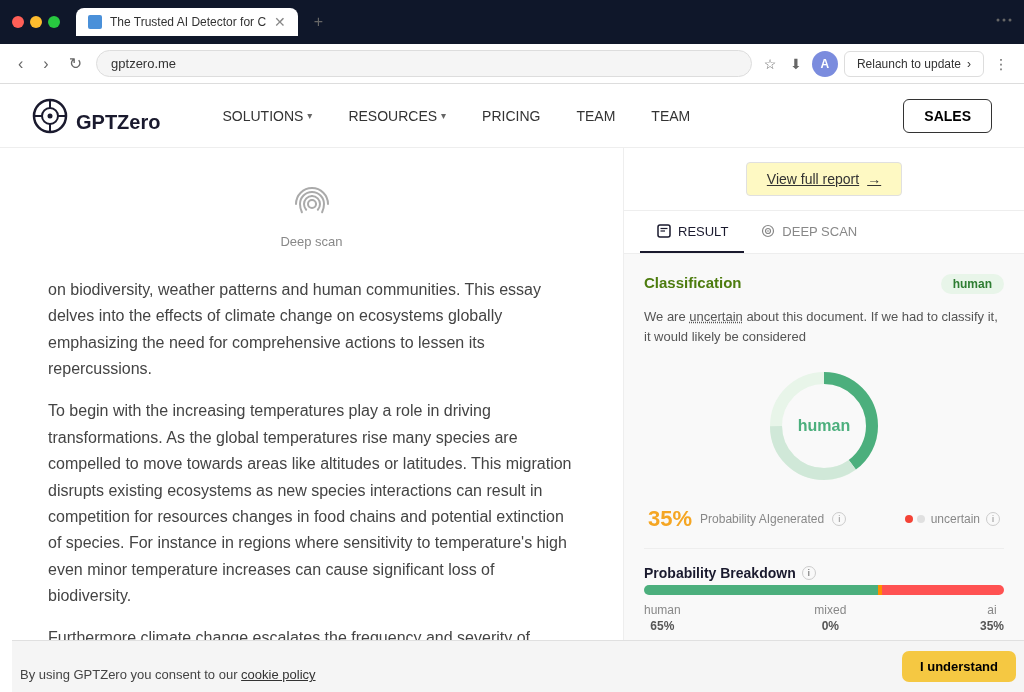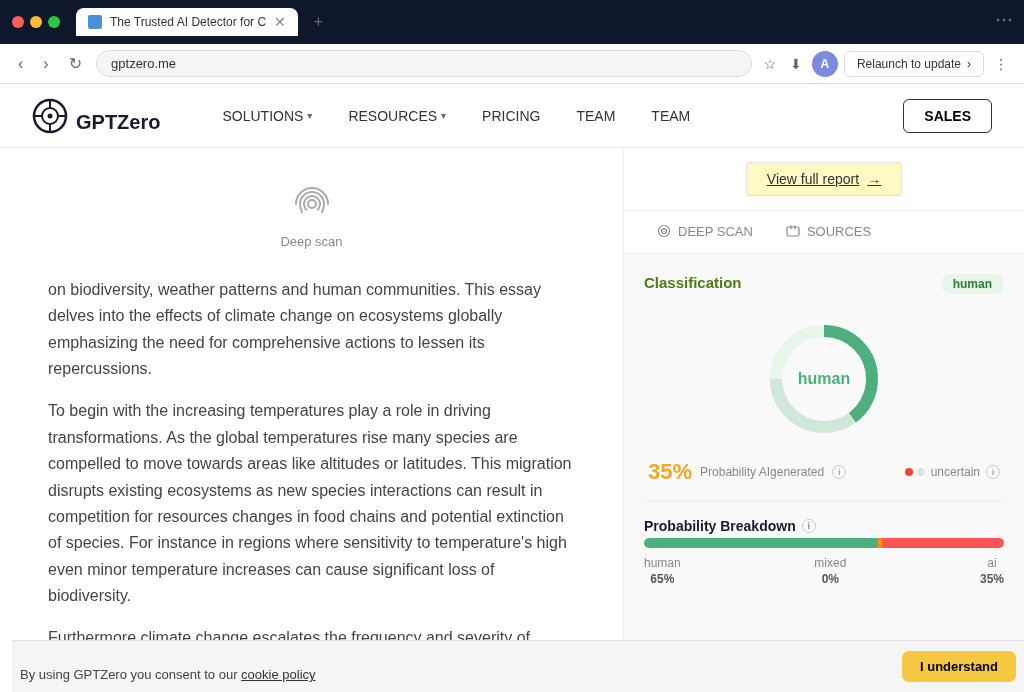--- a/index.html
+++ b/index.html
@@ -234,49 +234,52 @@
     <div class="right-panel">
 
       <div class="view-report-bar">
         <button class="view-report-btn">
           <span>View full report</span>
           <span class="arrow">→</span>
         </button>
       </div>
 
       <div class="tabs-bar">
+        <div class="tab active">
+          <div class="tab-icon">
+            <svg width="14" height="14" viewBox="0 0 14 14" fill="none">
+                <rect x="1" y="1" width="12" height="12" rx="2" stroke="#1a1a2e" stroke-width="1.5" fill="none"></rect>
+                <line x1="3.5" y1="4.5" x2="10.5" y2="4.5" stroke="#1a1a2e" stroke-width="1.2"></line>
+                <line x1="3.5" y1="7" x2="8" y2="7" stroke="#1a1a2e" stroke-width="1.2"></line>
+              </svg>
+          </div>
+          <span>RESULT</span>
+        </div>
         <div class="tab">
           <div class="tab-icon">
             <svg width="14" height="14" viewBox="0 0 14 14" fill="none">
                 <circle cx="7" cy="7" r="5.5" stroke="#888" stroke-width="1.2" fill="none"></circle>
                 <circle cx="7" cy="7" r="2.5" stroke="#888" stroke-width="1.2" fill="none"></circle>
                 <circle cx="7" cy="7" r="0.8" fill="#888"></circle>
               </svg>
           </div>
           <span>DEEP SCAN</span>
         </div>
-        <div class="tab">
-          <div class="tab-icon">
-            <svg width="14" height="14" viewBox="0 0 14 14" fill="none">
-                <rect x="1" y="3" width="12" height="9" rx="1.5" stroke="#888" stroke-width="1.2" fill="none"></rect>
-                <line x1="5" y1="1.5" x2="5" y2="5" stroke="#888" stroke-width="1.2"></line>
-                <line x1="9" y1="1.5" x2="9" y2="5" stroke="#888" stroke-width="1.2"></line>
-              </svg>
-          </div>
-          <span>SOURCES</span>
-        </div>
       </div>
 
       <div class="result-content">
 
         <div class="classification-section">
           <div style="display:flex; align-items:flex-start; justify-content:space-between; margin-bottom:8px;">
             <span class="section-title">Classification</span>
             <span class="human-badge">human</span>
           </div>
+          <p class="classification-desc">
+            <span>We are </span><span class="uncertain-text">uncertain</span><span> about this document. If we had to classify it, it would likely be considered</span>
+          </p>
         </div>
 
         <div class="donut-container">
           <div class="donut-wrapper">
             <svg width="120" height="120" viewBox="0 0 120 120">
 
               <circle cx="60" cy="60" r="48" fill="none" stroke="#e8f5e9" stroke-width="12"></circle>
 
               <circle cx="60" cy="60" r="48" fill="none" stroke="#4caf7d" stroke-width="12" stroke-dasharray="195.7 301.1" stroke-dashoffset="75.4" transform="rotate(-90 60 60)"></circle>
 

